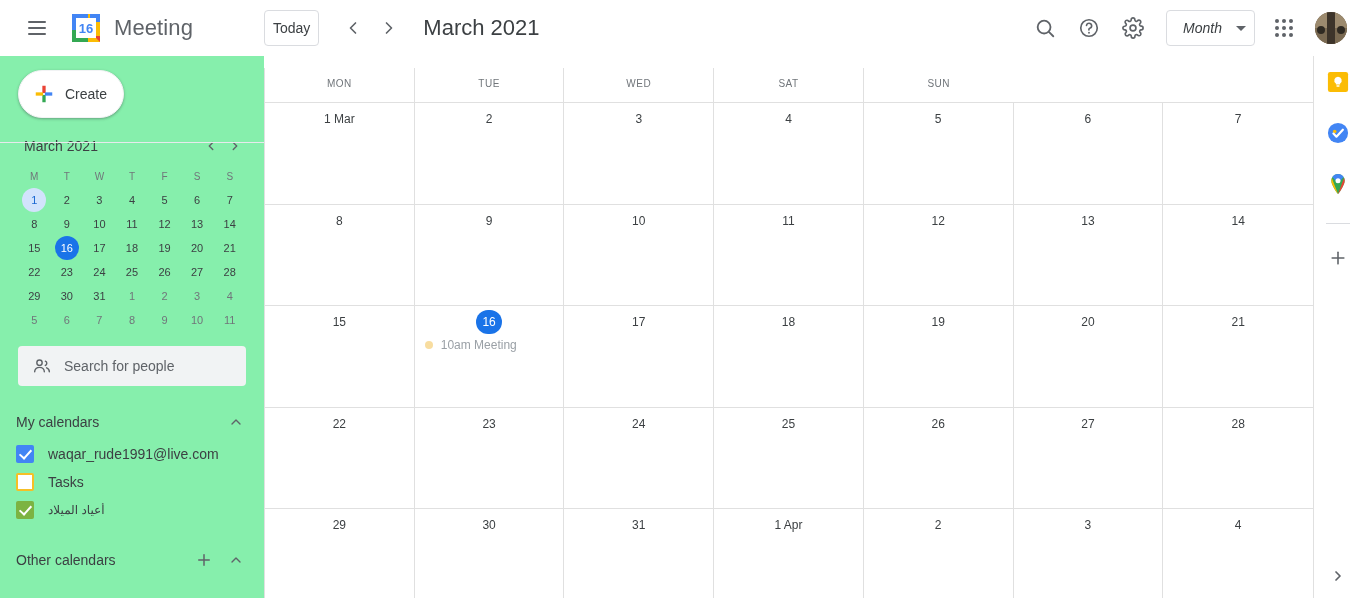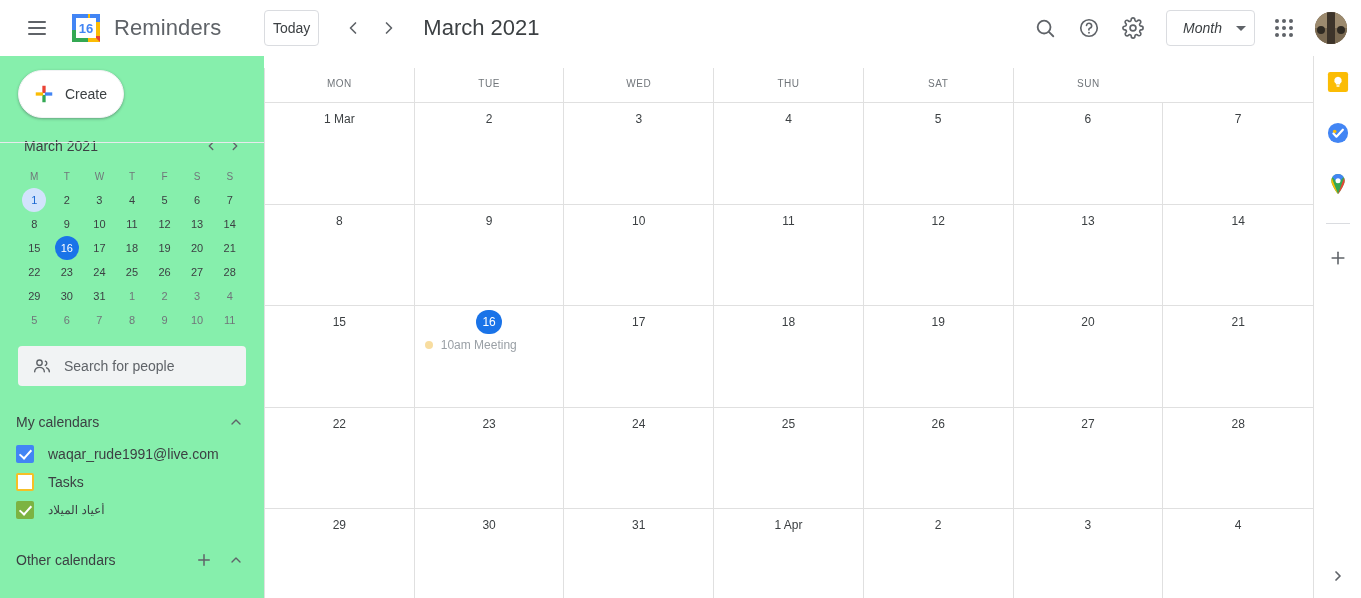--- a/index.html
+++ b/index.html
@@ -222,21 +222,21 @@
       <svg width="40" height="40" viewBox="0 0 40 40">
         <rect x="6" y="6" width="22" height="22" fill="#4285f4"></rect>
         <rect x="6" y="22" width="16" height="12" fill="#34a853"></rect>
         <rect x="22" y="6" width="12" height="28" fill="#fbbc04"></rect>
         <rect x="24" y="6" width="10" height="8" fill="#4285f4"></rect>
         <polygon points="28,28 34,28 34,34" fill="#ea4335"></polygon>
         <rect x="10" y="10" width="20" height="20" fill="#fff"></rect>
         <text x="20" y="25" font-family="Liberation Sans, sans-serif" font-size="13" font-weight="bold" fill="#4285f4" text-anchor="middle">16</text>
       </svg>
     </div>
-    <div class="brand-name">Reminders</div>
+    <div class="brand-name">Meeting</div>
   </div>
 
   <div class="hdr-mid">
     <button class="today-btn">Today</button>
     <div class="nav-arrows">
       <div class="nav-btn">
         <svg width="20" height="20" viewBox="0 0 24 24" fill="none" stroke="currentColor" stroke-width="2" stroke-linecap="round" stroke-linejoin="round">
             <polyline points="15 18 9 12 15 6"></polyline>
           </svg>
       </div>
@@ -517,21 +517,20 @@
       </div>
     </div>
   </div>
 </div>
 
 <div class="main">
   <div class="dow-row" id="dow-row">
       <div class="dow-cell">MON</div>
       <div class="dow-cell">TUE</div>
       <div class="dow-cell">WED</div>
-      <div class="dow-cell">THU</div>
       <div class="dow-cell">SAT</div>
       <div class="dow-cell">SUN</div>
     </div>
   <div class="weeks" id="weeks">
       <div class="week-row">
         <div class="day-cell">
           <div class="day-num">
             <span>1 Mar</span>
           </div>
         </div>

